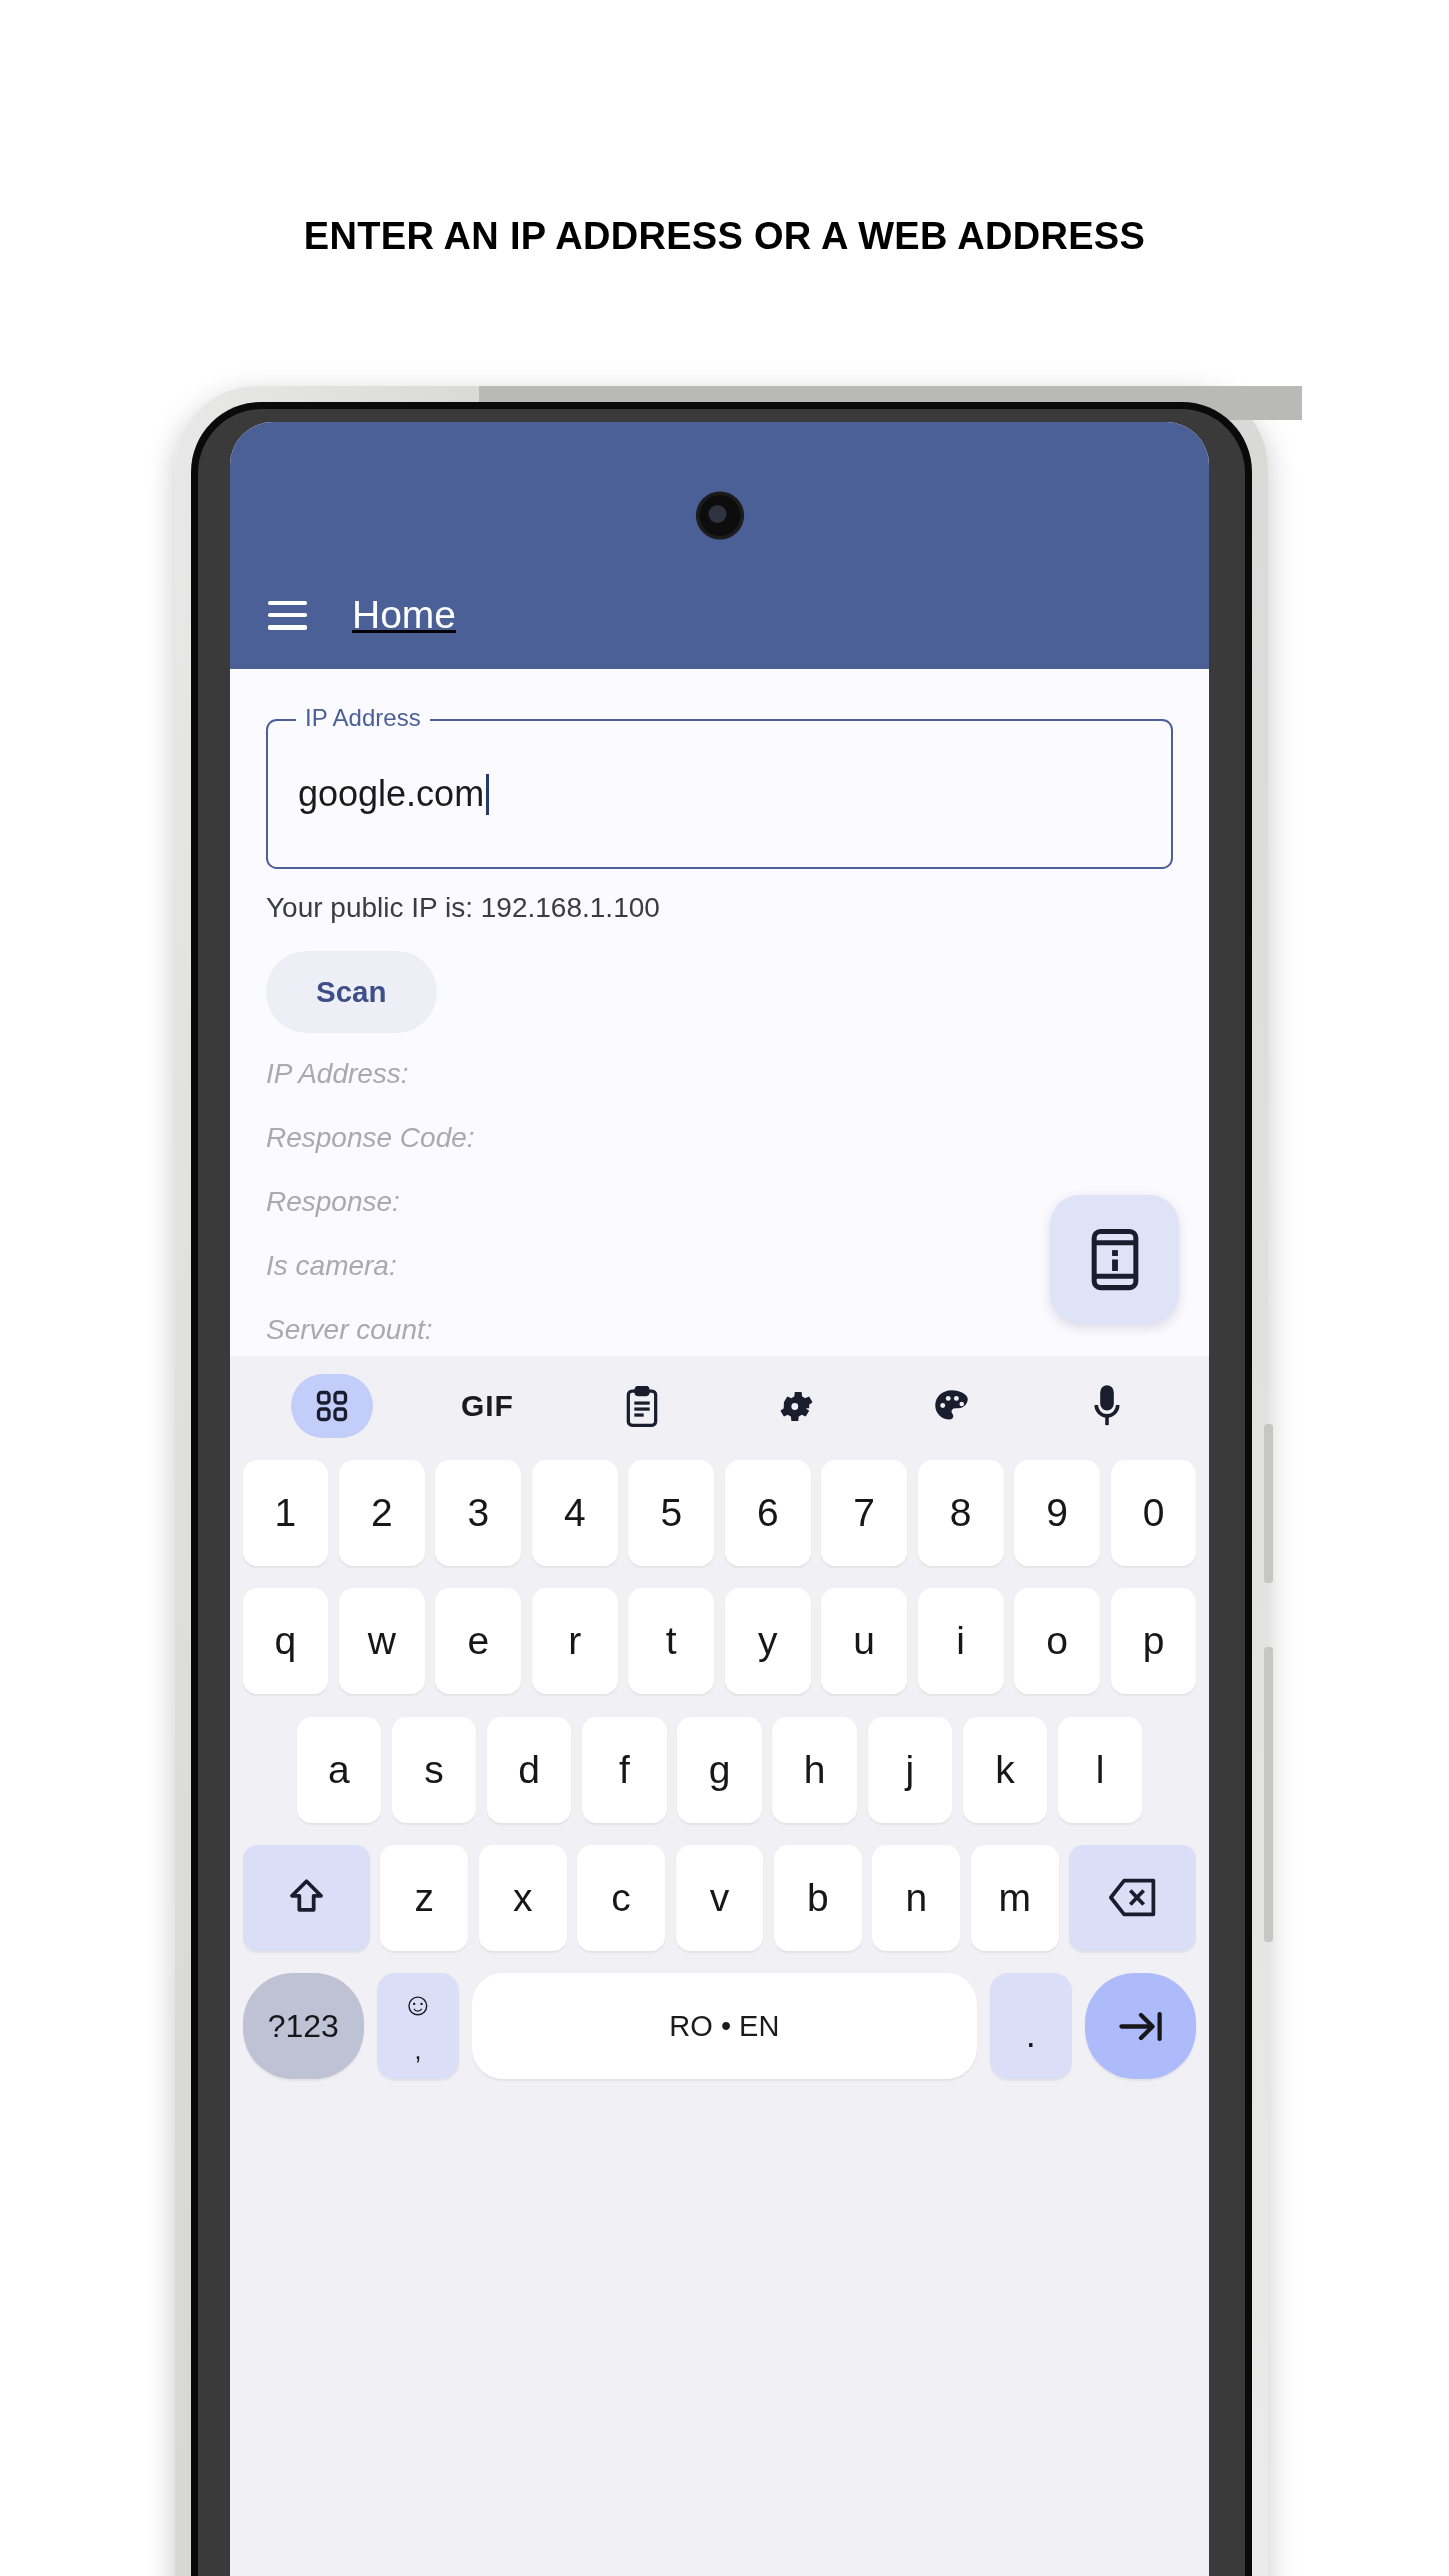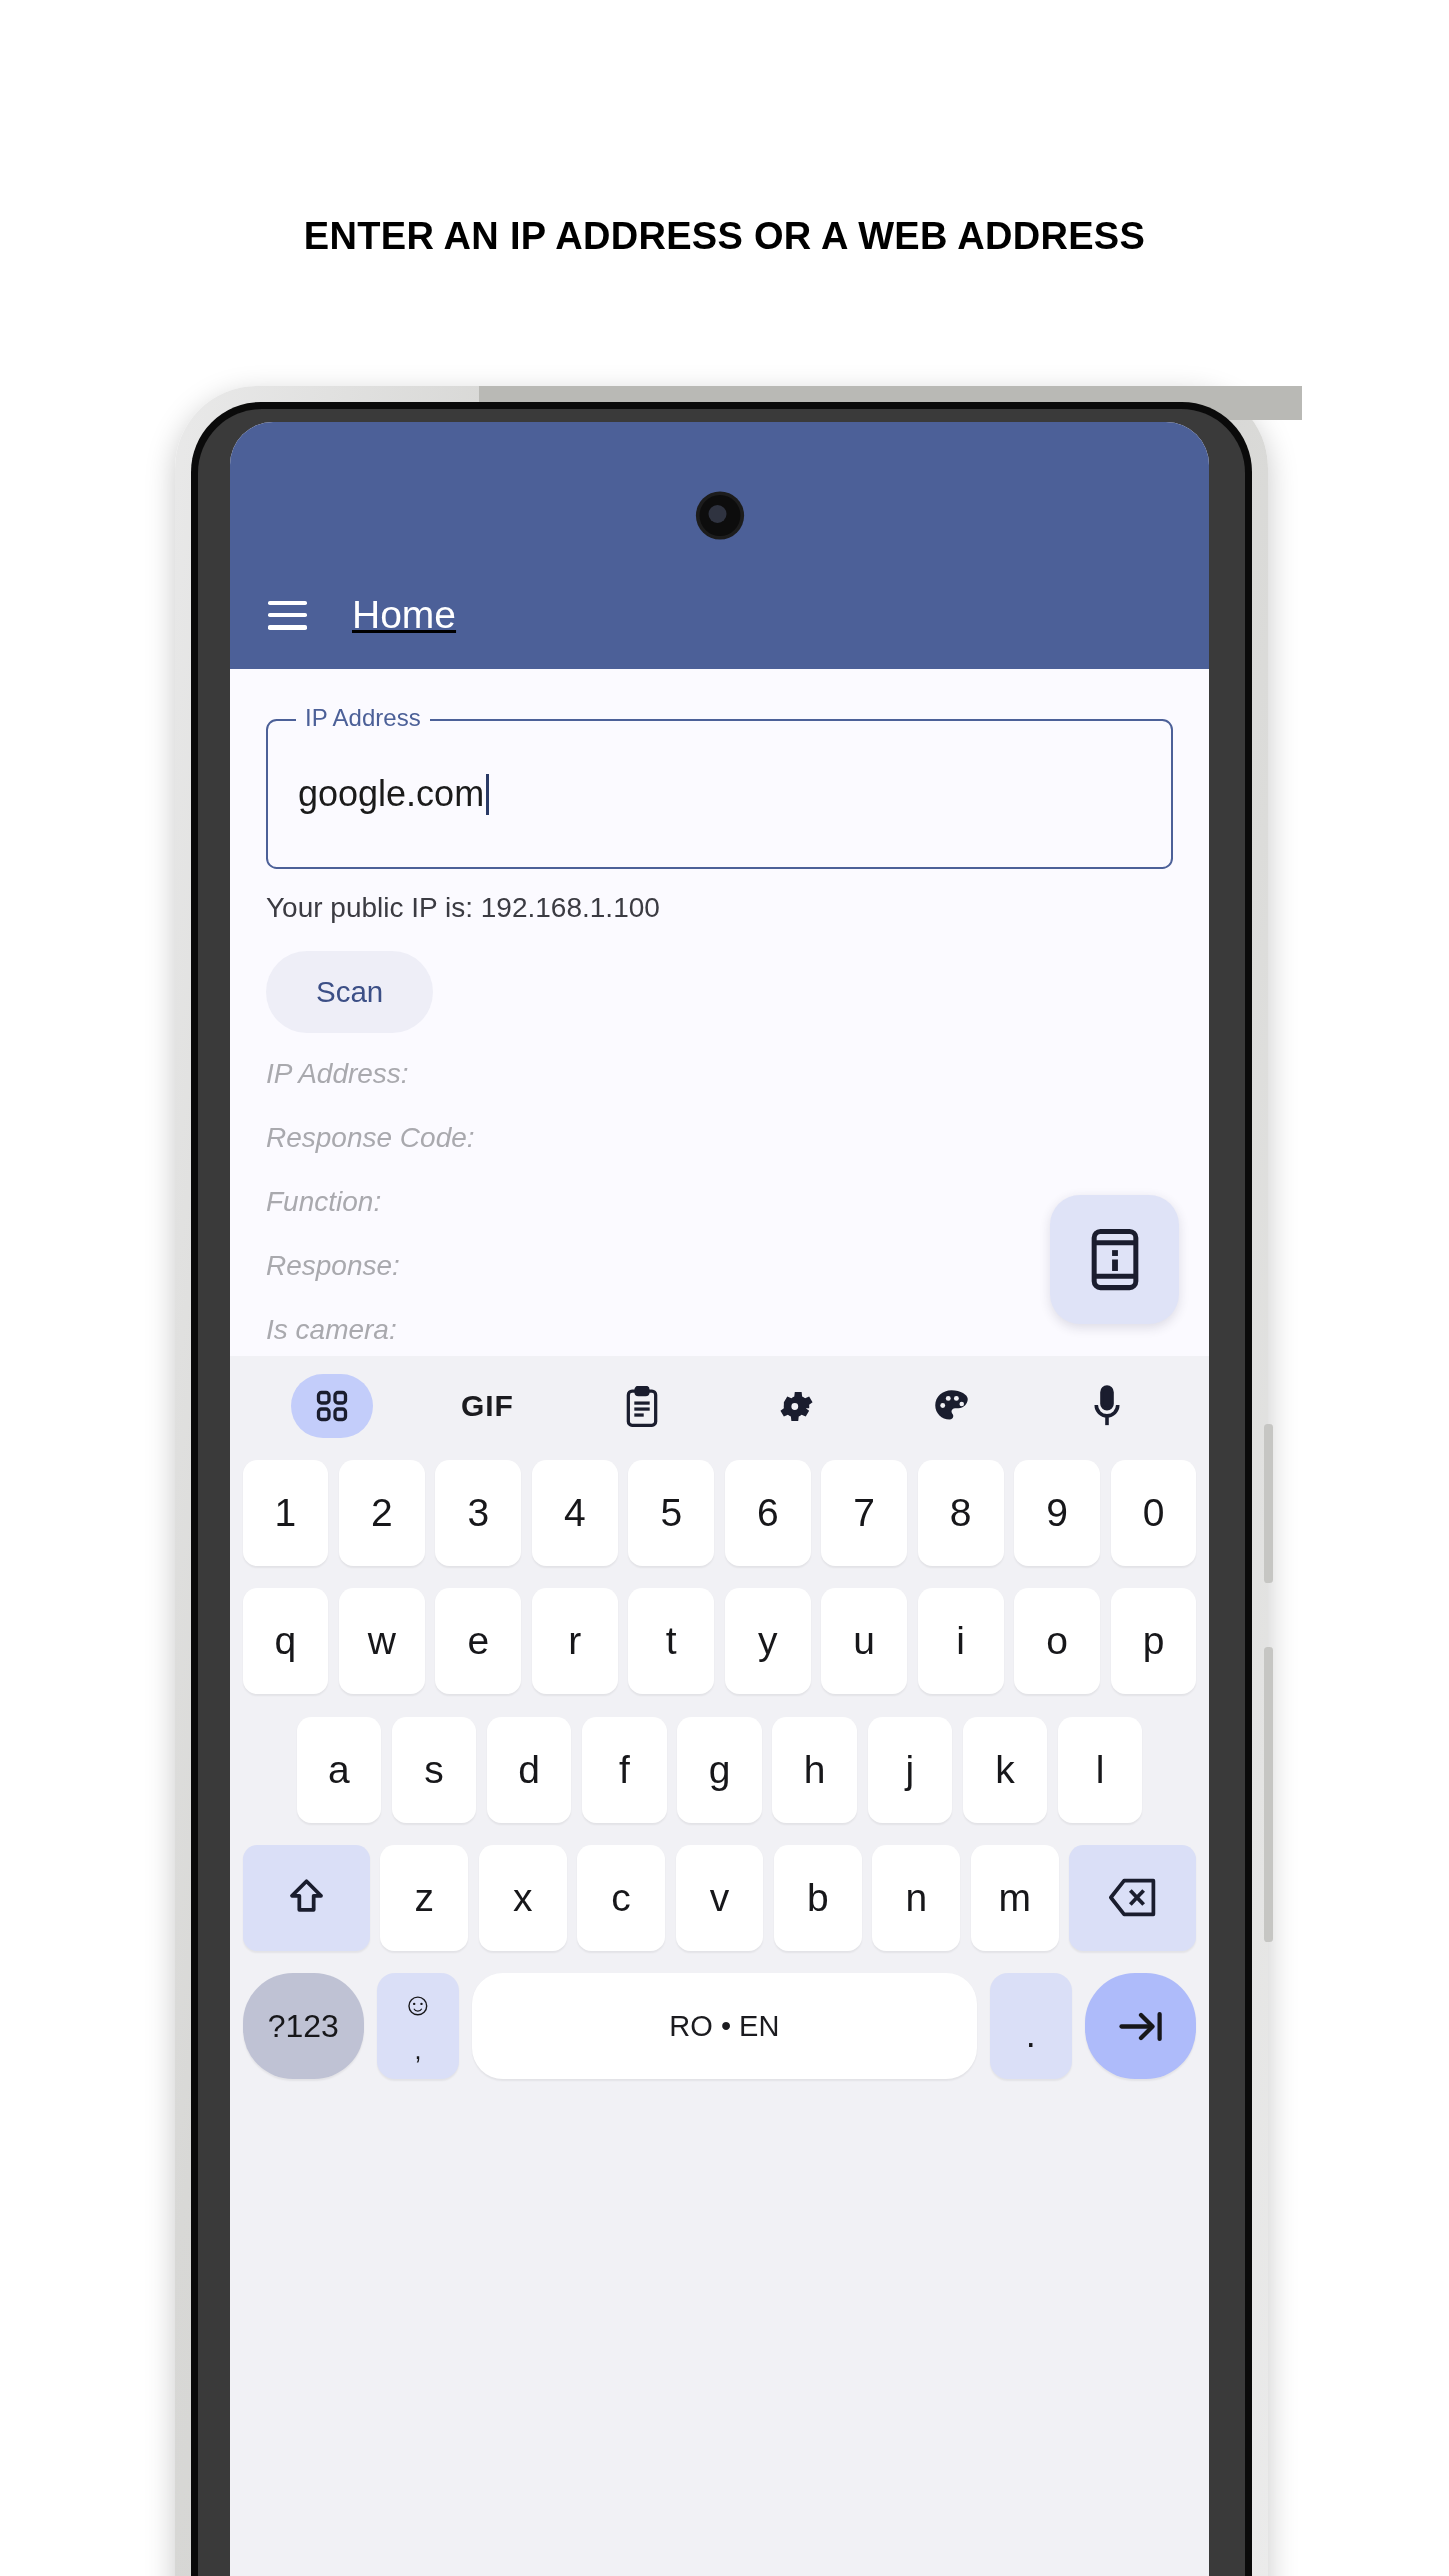--- a/index.html
+++ b/index.html
@@ -197,20 +197,21 @@
     justify-content: center;
     height: 82px;
     padding: 0 50px;
     border: none;
     border-radius: 41px;
     background: #eeeef7;
     color: #3c4f86;
     font-size: 29.5px;
     font-family: "Liberation Sans", sans-serif;
     cursor: pointer;
+    font-weight: bold;
   }
 
   .results {
     margin-top: 25px;
   }
   .result-row {
     font-size: 28px;
     color: #a9a9ae;
     margin-bottom: 32px;
     font-style: italic;
@@ -360,21 +361,20 @@
         </div>
       </div>
 
       <div class="public-ip">Your public IP is: 192.168.1.100</div>
 
       <button class="scan-btn">Scan</button>
 
       <div class="results">
         <div class="result-row">IP Address:</div>
         <div class="result-row">Response Code:</div>
-        <div class="result-row">Function:</div>
         <div class="result-row">Response:</div>
         <div class="result-row">Is camera:</div>
         <div class="result-row">Server count:</div>
       </div>
 
       <div class="fab">
         <span>
           <svg width="50" height="63" viewBox="0 0 24 30" fill="none" stroke="#1a1d2e" stroke-width="2.4">
             <rect x="2" y="1.5" width="20" height="27" rx="3"></rect>
             <line x1="2.6" y1="7" x2="21.4" y2="7"></line>

